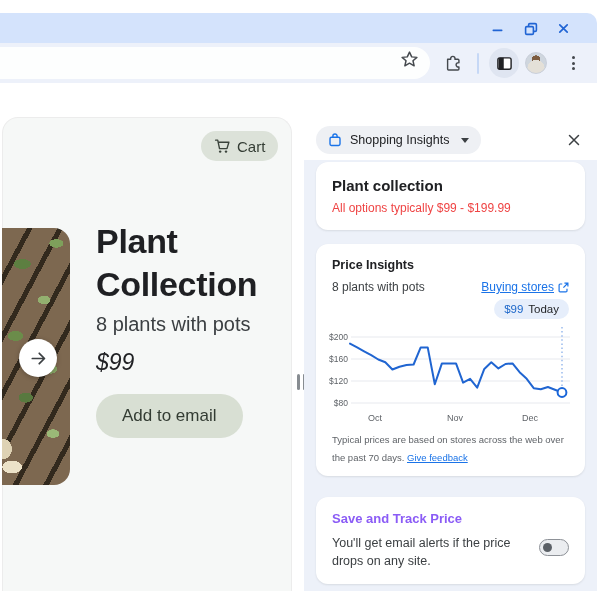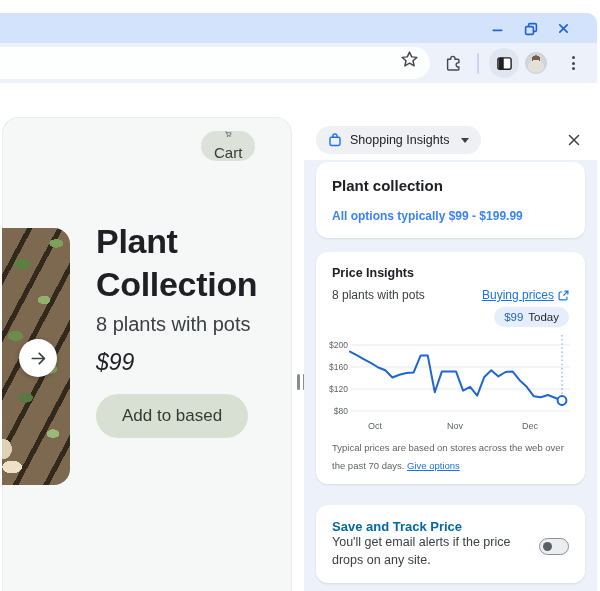--- a/index.html
+++ b/index.html
@@ -27,21 +27,21 @@
     border:0.5px solid #c9cfda; cursor:pointer; }
   #menu-dots { position:absolute; left:564px; top:9px; width:18px; height:22px;
     display:flex; flex-direction:column; align-items:center; justify-content:center; gap:2.5px; cursor:pointer; }
   #menu-dots i { width:3px; height:3px; border-radius:50%; background:#43474c; }
 
   
   #page { left:2px; top:117px; width:290px; height:474px; background:#f6f8f7;
     border:1px solid #ececec; border-bottom:none; border-radius:16px 16px 0 0; }
   #cart-btn { position:absolute; left:198px; top:13px; height:30px; padding:0 13px;
     background:#dce2d9; border-radius:15px; display:flex; align-items:center; gap:6px;
-    font-size:15px; color:#353e35; cursor:pointer;flex-direction:column; }
+    font-size:15px; color:#353e35; cursor:pointer; }
   #product-image { position:absolute; left:-1px; top:110px; width:68px; height:257px;
     border-radius:0 16px 16px 0; background-color:#7d6850;
     background-image:
       radial-gradient(14px 9px at 15% 93%, #ece2c8 0 70%, transparent 71%),
       radial-gradient(12px 14px at 2% 86%, #ded2b4 0 70%, transparent 71%),
       radial-gradient(10px 6px at 80% 6%, #7ea05b 0 70%, transparent 71%),
       radial-gradient(12px 7px at 30% 14%, #5d7f41 0 70%, transparent 71%),
       radial-gradient(9px 6px at 62% 28%, #93b06f 0 70%, transparent 71%),
       radial-gradient(11px 7px at 20% 42%, #6b8c4a 0 70%, transparent 71%),
       radial-gradient(9px 6px at 72% 55%, #85a363 0 70%, transparent 71%),
@@ -70,38 +70,38 @@
   #insights-pill span { font-size:12.5px; font-weight:500; color:#202124; }
   .caret { width:0; height:0; border-left:4.5px solid transparent; border-right:4.5px solid transparent;
     border-top:5px solid #3c4043; margin-left:4px; }
   #panel-close { position:absolute; left:261px; top:47px; width:18px; height:18px;
     display:flex; align-items:center; justify-content:center; cursor:pointer; }
 
   #panel-content { position:relative; height:431px; background:#edf1f9; padding:2px 12px 0; }
   .card { background:#fff; border-radius:12px; box-shadow:0 1px 2px rgba(60,64,67,.12);
     padding:15px 16px; }
   #card-summary .title { font-size:15px; font-weight:600; color:#202124; }
-  #card-summary .sub { font-size:12px; color:#3b82f6; margin-top:15px;font-weight:bold; }
+  #card-summary .sub { font-size:12px; color:#ef4444; margin-top:7px; }
   #card-history { margin-top:14px; padding:14px 16px 10px; }
   #card-history .title { font-size:12.5px; font-weight:700; color:#202124; }
   .ph-row { display:flex; justify-content:space-between; align-items:center; margin-top:8px; }
   .ph-product { font-size:12px; color:#3c4043; }
   .buy-link { font-size:12px; color:#1a73e8; text-decoration:underline; display:flex;
     align-items:center; gap:4px; cursor:pointer; }
   .badge-row { display:flex; justify-content:flex-end; margin-top:5px; }
   #today-badge { background:#e6eefb; border-radius:12px; padding:4px 10px; font-size:11.5px;
     display:flex; gap:5px; align-items:center; }
   #today-badge .bp { color:#1b66c9; }
   #today-badge .bl { color:#1f2124; font-weight:400; }
   #chart-wrap { margin:2px 0 0 -8px; }
   .disclaimer { font-size:9.5px; line-height:1.85; color:#5f6368; margin-top:4px; width:242px; }
   .disclaimer a { color:#1a73e8; text-decoration:underline; cursor:pointer; }
   #card-save { margin-top:21px; padding:14px 16px; }
-  #card-save .title { font-size:13px; font-weight:700; color:#0369a1; }
-  .save-row { display:flex; justify-content:space-between; }
+  #card-save .title { font-size:13px; font-weight:700; color:#8b5cf6; }
+  .save-row { display:flex; justify-content:space-between; margin-top:9px; }
   .save-body { font-size:12.5px; line-height:1.4; color:#3c4043; width:198px; }
   #price-toggle { width:30px; height:17px; border:1.5px solid #8d9197; border-radius:9px;
     background:#ebedf0; position:relative; margin-top:4px; cursor:pointer; flex:none; }
   #price-toggle i { position:absolute; left:3px; top:2.5px; width:9px; height:9px;
     border-radius:50%; background:#5b6066; }
 
   svg text { font-family:"Liberation Sans", sans-serif; }
 </style>
 </head>
 <body>
@@ -164,21 +164,21 @@
   <div id="product-image"></div>
   <div id="next-btn">
     <svg width="19" height="19" viewBox="0 0 20 20">
       <path d="M3.5 10h12.5M10.8 4.5L16.3 10l-5.5 5.5" fill="none" stroke="#3c4043" stroke-width="1.8" stroke-linecap="round" stroke-linejoin="round"></path>
     </svg>
   </div>
   <h1 id="product-title">Plant Collection</h1>
   <div id="product-subtitle">8 plants with pots</div>
   <div id="product-price">$99</div>
   <div id="add-cart-btn">
-    <span>Add to based</span>
+    <span>Add to email</span>
   </div>
 </div>
 
 <div class="abs" id="resize-handle">
     <i></i>
     <i></i>
   </div>
 
 <div class="abs" id="panel">
   <div id="panel-header">
@@ -202,21 +202,21 @@
     <div class="card" id="card-summary">
       <div class="title">Plant collection</div>
       <div class="sub">All options typically $99 - $199.99</div>
     </div>
 
     <div class="card" id="card-history">
       <div class="title">Price Insights</div>
       <div class="ph-row">
         <span class="ph-product">8 plants with pots</span>
         <span class="buy-link">
-          <span>Buying prices</span>
+          <span>Buying stores</span>
           <svg width="11" height="11" viewBox="0 0 12 12">
             <path d="M4.6 2.2H2.3A1.1 1.1 0 0 0 1.2 3.3v6.4a1.1 1.1 0 0 0 1.1 1.1h6.4a1.1 1.1 0 0 0 1.1-1.1V7.4" fill="none" stroke="#1a73e8" stroke-width="1.3"></path>
             <path d="M7 1.2h3.8V5M10.6 1.4L5.9 6.1" fill="none" stroke="#1a73e8" stroke-width="1.3"></path>
           </svg>
         </span>
       </div>
       <div class="badge-row">
         <div id="today-badge">
           <span class="bp">$99</span>
           <span class="bl">Today</span>
@@ -241,21 +241,21 @@
             <text x="131" y="100">Nov</text>
             <text x="206" y="100">Dec</text>
           </g>
           <line id="today-line" x1="238" y1="6" x2="238" y2="66.5" stroke="#7fa8e8" stroke-width="1.2" stroke-dasharray="1.5 2.6"></line>
           <polyline id="price-line" points="26.0,22.6 33.1,26.4 40.1,30.3 47.2,34.1 54.3,38.5 61.3,41.3 68.4,48.5 75.5,45.7 82.5,44.0 89.6,43.5 96.7,26.4 103.7,26.4 110.8,63.3 117.9,42.4 124.9,42.4 132.0,42.4 139.1,61.6 146.1,57.8 153.2,66.6 160.3,47.9 167.3,41.3 174.4,47.4 181.5,43.0 188.5,42.4 195.6,51.2 202.7,57.8 209.7,67.2 216.8,68.3 223.9,66.0 230.9,68.8 238.0,71.5" fill="none" stroke="#2065d1" stroke-width="2" stroke-linejoin="round" stroke-linecap="round"></polyline>
           <circle id="today-marker" cx="238" cy="71.5" r="4.4" fill="#fff" stroke="#1a66d9" stroke-width="2"></circle>
         </svg>
       </div>
       <div class="disclaimer">
         <span>Typical prices are based on stores across the web over the past 70 days.</span>
-        <a>Give options</a>
+        <a>Give feedback</a>
       </div>
     </div>
 
     <div class="card" id="card-save">
       <div class="title">Save and Track Price</div>
       <div class="save-row">
         <div class="save-body">You'll get email alerts if the price drops on any site.</div>
         <div id="price-toggle">
             <i></i>
           </div>

